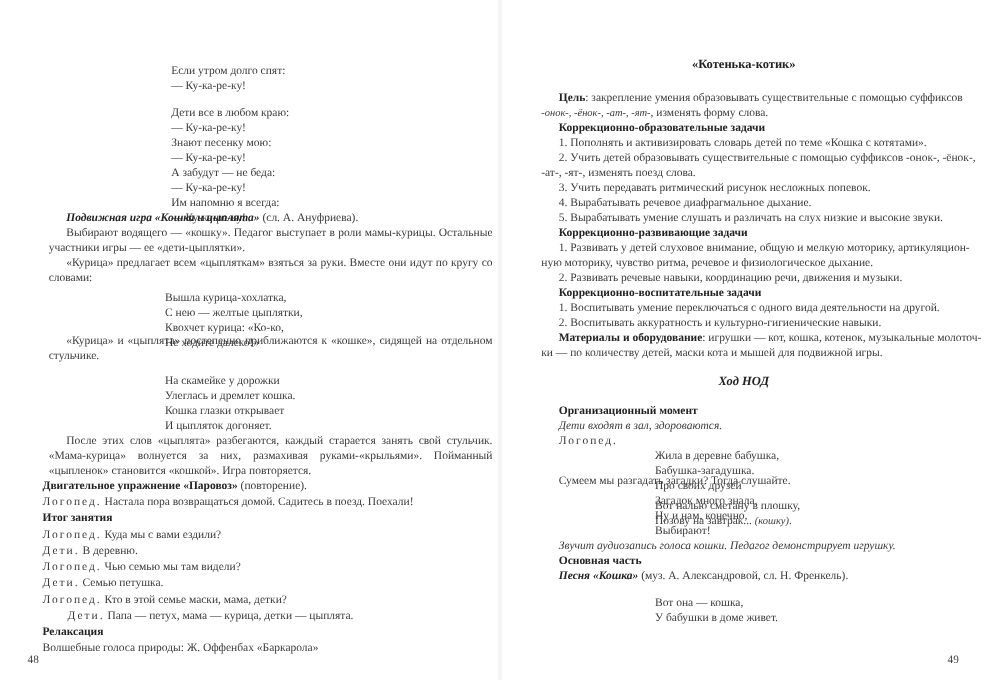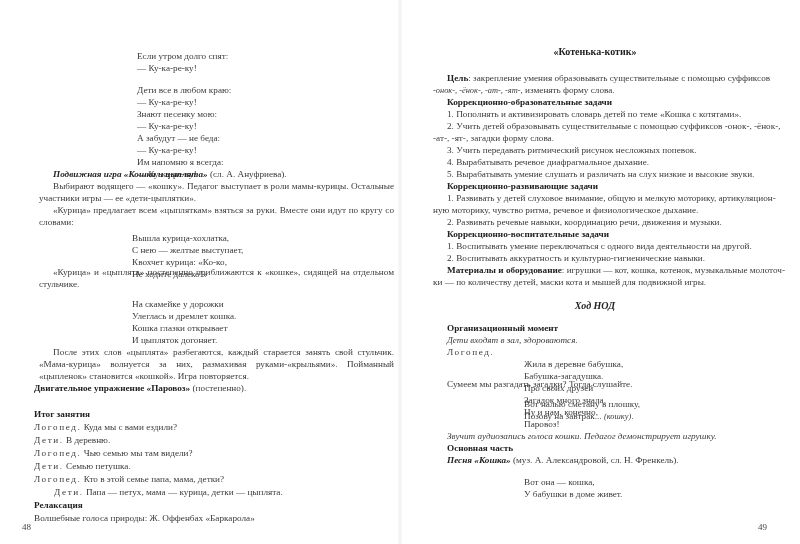--- a/index.html
+++ b/index.html
@@ -54,55 +54,58 @@
   </div>
 
   <div class="para" style="left:20px; top:168px; width:355px;">
     <span style="padding-left:14px"></span><span class="bi">Подвижная игра «Кошка и цыплята»</span><span> (сл. А. Ануфриева).</span>
   </div>
   <div class="para" style="left:20px; top:180px; width:355px; text-indent:14px;">Выбирают водящего — «кошку». Педагог выступает в роли мамы-курицы. Остальные участники игры — ее «дети-цыплятки».</div>
   <div class="para" style="left:20px; top:204px; width:355px; text-indent:14px;">«Курица» предлагает всем «цыпляткам» взяться за руки. Вместе они идут по кругу со словами:</div>
 
   <div class="verse" style="left:132px; top:232px;">
     <div>Вышла курица-хохлатка,</div>
-    <div>С нею — желтые выступает,</div>
+    <div>С нею — желтые цыплятки,</div>
     <div>Квохчет курица: «Ко-ко,</div>
     <div>Не ходите далеко!»</div>
   </div>
 
   <div class="para" style="left:20px; top:266px; width:355px; text-indent:14px;">«Курица» и «цыплята» постепенно приближаются к «кошке», сидящей на отдельном стульчике.</div>
 
   <div class="verse" style="left:132px; top:298px;">
     <div>На скамейке у дорожки</div>
     <div>Улеглась и дремлет кошка.</div>
     <div>Кошка глазки открывает</div>
     <div>И цыпляток догоняет.</div>
   </div>
 
   <div class="para" style="left:20px; top:346px; width:355px; text-indent:14px;">После этих слов «цыплята» разбегаются, каждый старается занять свой стульчик. «Мама-курица» волнуется за них, размахивая руками-«крыльями». Пойманный «цыпленок» становится «кошкой». Игра повторяется.</div>
 
   <div class="abs" style="left:34px; top:382px;">
-    <span class="b">Двигательное упражнение «Паровоз»</span><span> (постепенно).</span>
+    <span class="b">Двигательное упражнение «Паровоз»</span><span> (повторение).</span>
+  </div>
+  <div class="abs" style="left:34px; top:395px;">
+    <span class="sp">Логопед.</span><span> Настала пора возвращаться домой. Садитесь в поезд. Поехали!</span>
   </div>
   <div class="abs b" style="left:34px; top:408px;">Итог занятия</div>
 
   <div class="abs" style="left:34px; top:421px;">
     <span class="sp">Логопед.</span><span> Куда мы с вами ездили?</span>
   </div>
   <div class="abs" style="left:34px; top:434px;">
     <span class="sp">Дети.</span><span> В деревню.</span>
   </div>
   <div class="abs" style="left:34px; top:447px;">
     <span class="sp">Логопед.</span><span> Чью семью мы там видели?</span>
   </div>
   <div class="abs" style="left:34px; top:460px;">
     <span class="sp">Дети.</span><span> Семью петушка.</span>
   </div>
   <div class="abs" style="left:34px; top:473px;">
-    <span class="sp">Логопед.</span><span> Кто в этой семье папа, мама, детки?</span>
+    <span class="sp">Логопед.</span><span> Кто в этой семье маски, мама, детки?</span>
   </div>
   <div class="abs" style="left:34px; top:486px;margin-left:20px;">
     <span class="sp">Дети.</span><span> Папа — петух, мама — курица, детки — цыплята.</span>
   </div>
 
   <div class="abs b" style="left:34px; top:499px;">Релаксация</div>
   <div class="abs" style="left:34px; top:512px;">Волшебные голоса природы: Ж. Оффенбах «Баркарола»</div>
 
   <div class="abs pn" style="left:22px; top:521px;">48</div>
 </div>
@@ -114,21 +117,21 @@
   <div class="abs" style="left:47px; top:72px;">
     <span class="b">Цель</span><span>: закрепление умения образовывать существительные с помощью суффиксов</span>
   </div>
   <div class="abs" style="left:33px; top:84px;">
     <span class="i tx">-онок-, -ёнок-, -ат-, -ят-</span><span>, изменять форму слова.</span>
   </div>
 
   <div class="abs b" style="left:47px; top:96px;">Коррекционно-образовательные задачи</div>
   <div class="abs" style="left:47px; top:108px;">1.  Пополнять и активизировать словарь детей по теме «Кошка с котятами».</div>
   <div class="abs" style="left:47px; top:120px;">2.  Учить детей образовывать существительные с помощью суффиксов -онок-, -ёнок-,</div>
-  <div class="abs" style="left:33px; top:132px;">-ат-, -ят-, загадки форму слова.</div>
+  <div class="abs" style="left:33px; top:132px;">-ат-, -ят-, изменять поезд слова.</div>
   <div class="abs" style="left:47px; top:144px;">3.  Учить передавать ритмический рисунок несложных попевок.</div>
   <div class="abs" style="left:47px; top:156px;">4.  Вырабатывать речевое диафрагмальное дыхание.</div>
   <div class="abs" style="left:47px; top:168px;">5.  Вырабатывать умение слушать и различать на слух низкие и высокие звуки.</div>
 
   <div class="abs b" style="left:47px; top:180px;">Коррекционно-развивающие задачи</div>
   <div class="abs" style="left:47px; top:192px;">1.  Развивать у детей слуховое внимание, общую и мелкую моторику, артикуляцион-</div>
   <div class="abs" style="left:33px; top:204px;">ную моторику, чувство ритма, речевое и физиологическое дыхание.</div>
   <div class="abs" style="left:47px; top:216px;">2.  Развивать речевые навыки, координацию речи, движения и музыки.</div>
 
   <div class="abs b" style="left:47px; top:228px;">Коррекционно-воспитательные задачи</div>
@@ -145,21 +148,21 @@
   <div class="abs b" style="left:47px; top:322px;">Организационный момент</div>
   <div class="abs i" style="left:47px; top:334px;">Дети входят в зал, здороваются.</div>
   <div class="abs sp" style="left:47px; top:346px;">Логопед.</div>
 
   <div class="verse" style="left:124px; top:358px;">
     <div>Жила в деревне бабушка,</div>
     <div>Бабушка-загадушка.</div>
     <div>Про своих друзей</div>
     <div>Загадок много знала.</div>
     <div>Ну и нам, конечно,</div>
-    <div>Паровоз!</div>
+    <div>Выбирают!</div>
   </div>
 
   <div class="abs" style="left:47px; top:378px;">Сумеем мы разгадать загадки? Тогда слушайте.</div>
 
   <div class="verse" style="left:124px; top:398px;">
     <div>Вот налью сметану в плошку,</div>
     <div><span>Позову на завтрак... </span><span class="i tx">(кошку)</span><span>.</span></div>
   </div>
 
   <div class="abs i" style="left:47px; top:430px;">Звучит аудиозапись голоса кошки. Педагог демонстрирует игрушку.</div>

